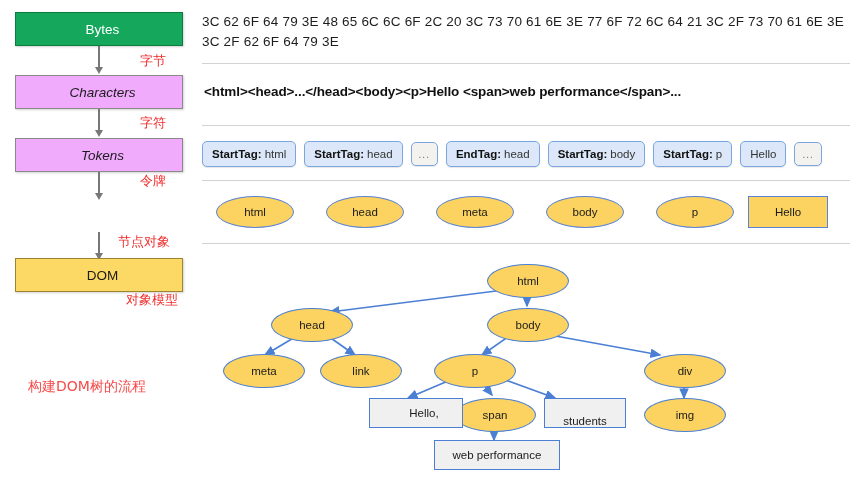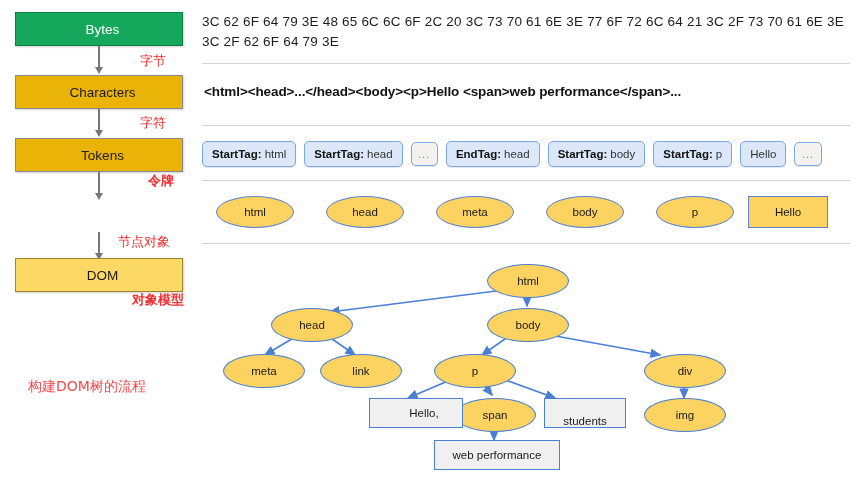--- a/index.html
+++ b/index.html
@@ -28,21 +28,21 @@
     border: 1px solid #8a8a8a;
     display: flex;
     align-items: center;
     justify-content: center;
     font-size: 13.5px;
     color: #1b1b1b;
     box-shadow: 1px 1px 2px rgba(0,0,0,0.18);
     padding-left: 7px;
   }
   .stage-box.green { background: #15a85c; color: #ffffff; border-color: #0c7c41; }
-  .stage-box.blue  { background: #eab308; }
+  .stage-box.blue  { background: #f0abfc; font-style: italic; }
   .stage-box.amber { background: #fcd965; border-color: #9c8530; }
 
   .arrow-v {
     position: absolute;
     left: 98px;
     width: 2px;
     background: #777;
   }
   .arrow-v::after {
     content: "";
@@ -199,23 +199,23 @@
 
   <div class="arrow-v" style="top:232px; height:22px;"></div>
 
   <div class="stage-box amber" style="top:258px;">
     <span>DOM</span>
   </div>
 </div>
 
 <div class="cn-label" style="left:140px; top:52px;">字节</div>
 <div class="cn-label" style="left:140px; top:114px;">字符</div>
-<div class="cn-label" style="left:148px; top:172px;font-weight:bold;">令牌</div>
+<div class="cn-label" style="left:140px; top:172px;">令牌</div>
 <div class="cn-label" style="left:118px; top:233px;">节点对象</div>
-<div class="cn-label" style="left:132px; top:291px;font-weight:bold;">对象模型</div>
+<div class="cn-label" style="left:126px; top:291px;">对象模型</div>
 <div class="cn-caption" style="left:28px; top:378px;">构建DOM树的流程</div>
 
 <div class="hex-text">3C 62 6F 64 79 3E 48 65 6C 6C 6F 2C 20 3C 73 70 61 6E 3E 77 6F 72 6C 64 21 3C 2F 73 70 61 6E 3E 3C 2F 62 6F 64 79 3E</div>
 <div class="divider" style="top:63px;"></div>
 
 <div class="chars-text">&lt;html&gt;&lt;head&gt;...&lt;/head&gt;&lt;body&gt;&lt;p&gt;Hello &lt;span&gt;web performance&lt;/span&gt;...</div>
 <div class="divider" style="top:125px;"></div>
 
 <div id="tokens-row">
     <div class="token-pill">

